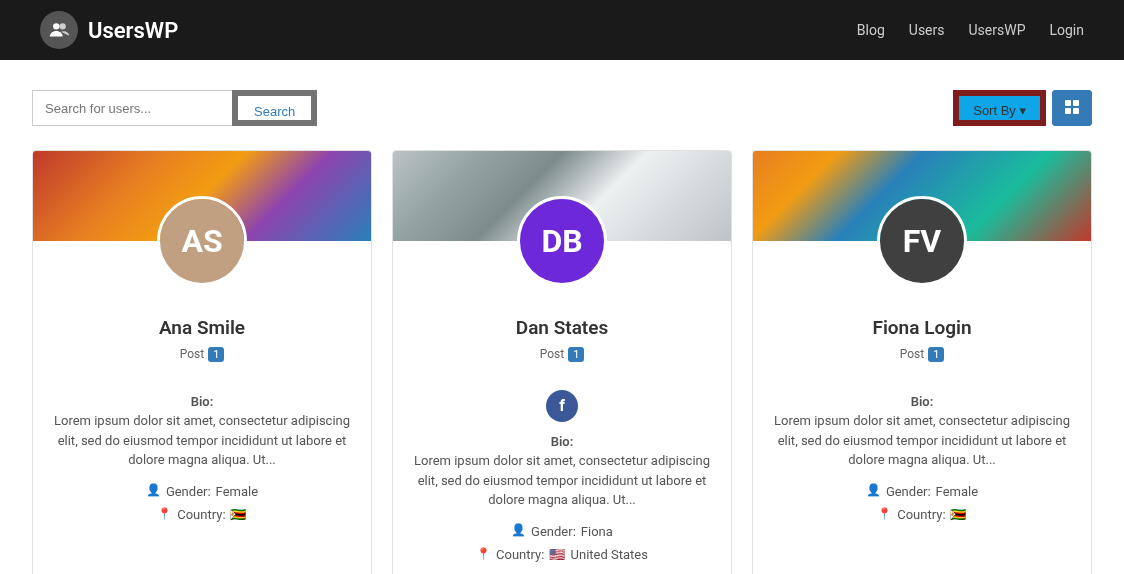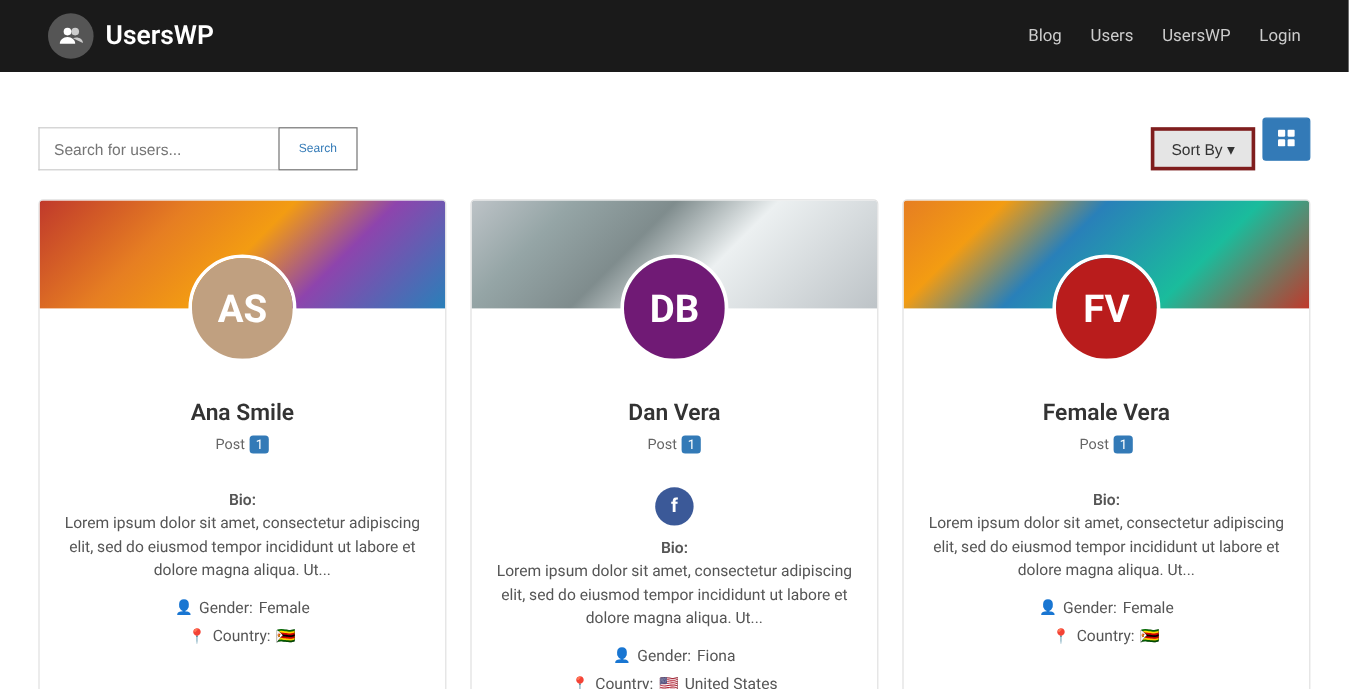--- a/index.html
+++ b/index.html
@@ -71,41 +71,40 @@
       border-right: none;
       padding: 8px 12px;
       font-size: 13px;
       width: 200px;
       outline: none;
       color: #999;
       height: 36px;
     }
     .search-btn {
       background: #fff;
-      border: 1px solid #737373;
+      border: 6px solid #737373;
       color: #337ab7;
       padding: 8px 16px;
-      font-size: 10px;
+      font-size: 13px;
       cursor: pointer;
       height: 36px;
     }
     .sort-controls {
       display: flex;
       align-items: center;
       gap: 6px;
     }
     .sort-btn {
-      background: #e5e5e5;
-      border: 3px solid #7f1d1d;
+      background: #0ea5e9;
+      border: 6px solid #7f1d1d;
       padding: 7px 14px;
       font-size: 13px;
       cursor: pointer;
       height: 36px;
       color: #333;
-      margin-top: 16px;
     }
     .grid-btn {
       background: #337ab7;
       border: 1px solid #337ab7;
       color: #fff;
       padding: 7px 12px;
       font-size: 13px;
       cursor: pointer;
       height: 36px;
       border-radius: 3px;
@@ -306,25 +305,25 @@
           <span>Country:</span>
           <span>🇿🇼</span>
         </div>
       </div>
     </div>
   </div>
       <div class="user-card">
     <div class="banner-2"></div>
     <div class="card-avatar-wrapper">
       <div class="card-avatar">
-        <div class="avatar-placeholder" style="background:#701a75;">DB</div>
+        <div class="avatar-placeholder" style="background:#6d28d9;">DB</div>
       </div>
     </div>
     <div class="card-body">
-      <div class="user-name">Dan Vera</div>
+      <div class="user-name">Dan States</div>
       <div class="post-badge">
         <span>Post</span>
         <span class="post-count">1</span>
       </div>
       
     <div class="social-icons">
       <div class="fb-icon">f</div>
     </div>
   
       <div class="bio-section">
@@ -343,25 +342,25 @@
           <span>🇺🇸</span> 
               <span>United States</span>
         </div>
       </div>
     </div>
   </div>
       <div class="user-card">
     <div class="banner-3"></div>
     <div class="card-avatar-wrapper">
       <div class="card-avatar">
-        <div class="avatar-placeholder" style="background:#b91c1c;">FV</div>
+        <div class="avatar-placeholder" style="background:#404040;">FV</div>
       </div>
     </div>
     <div class="card-body">
-      <div class="user-name">Female Vera</div>
+      <div class="user-name">Fiona Login</div>
       <div class="post-badge">
         <span>Post</span>
         <span class="post-count">1</span>
       </div>
       
       <div class="bio-section">
         <span class="bio-label">Bio:</span><br>
         <span>Lorem ipsum dolor sit amet, consectetur adipiscing elit, sed do eiusmod tempor incididunt ut labore et dolore magna aliqua. Ut...</span>
       </div>
       <div class="meta-info">

